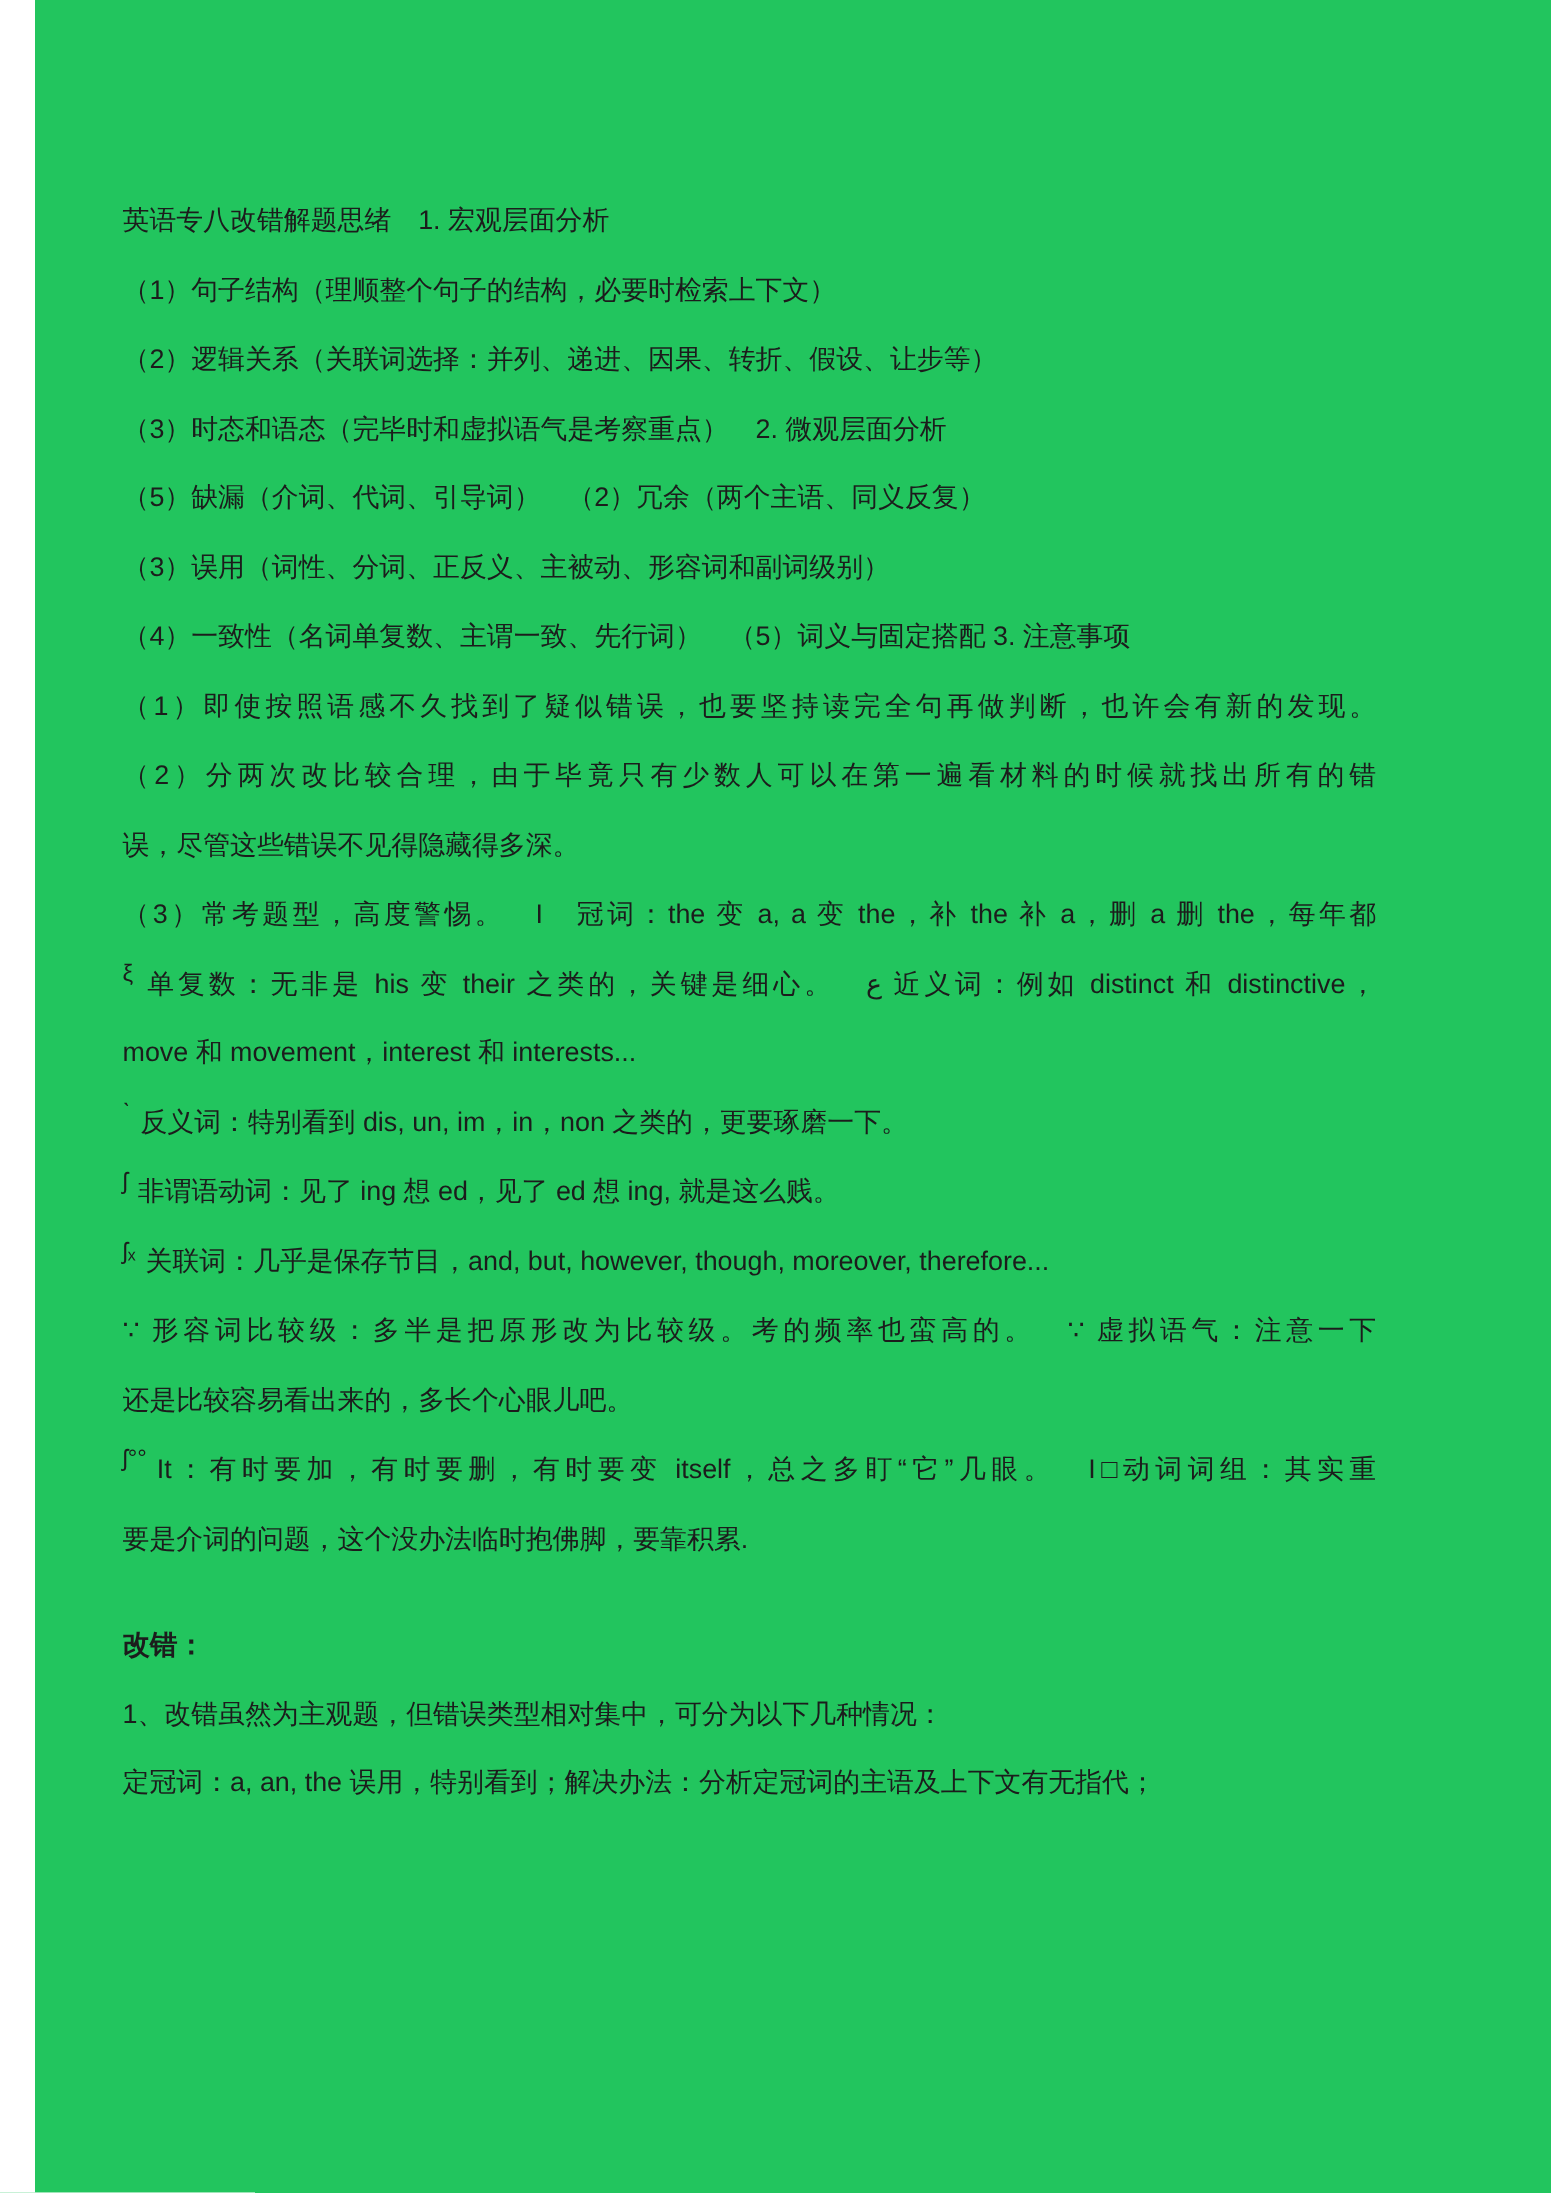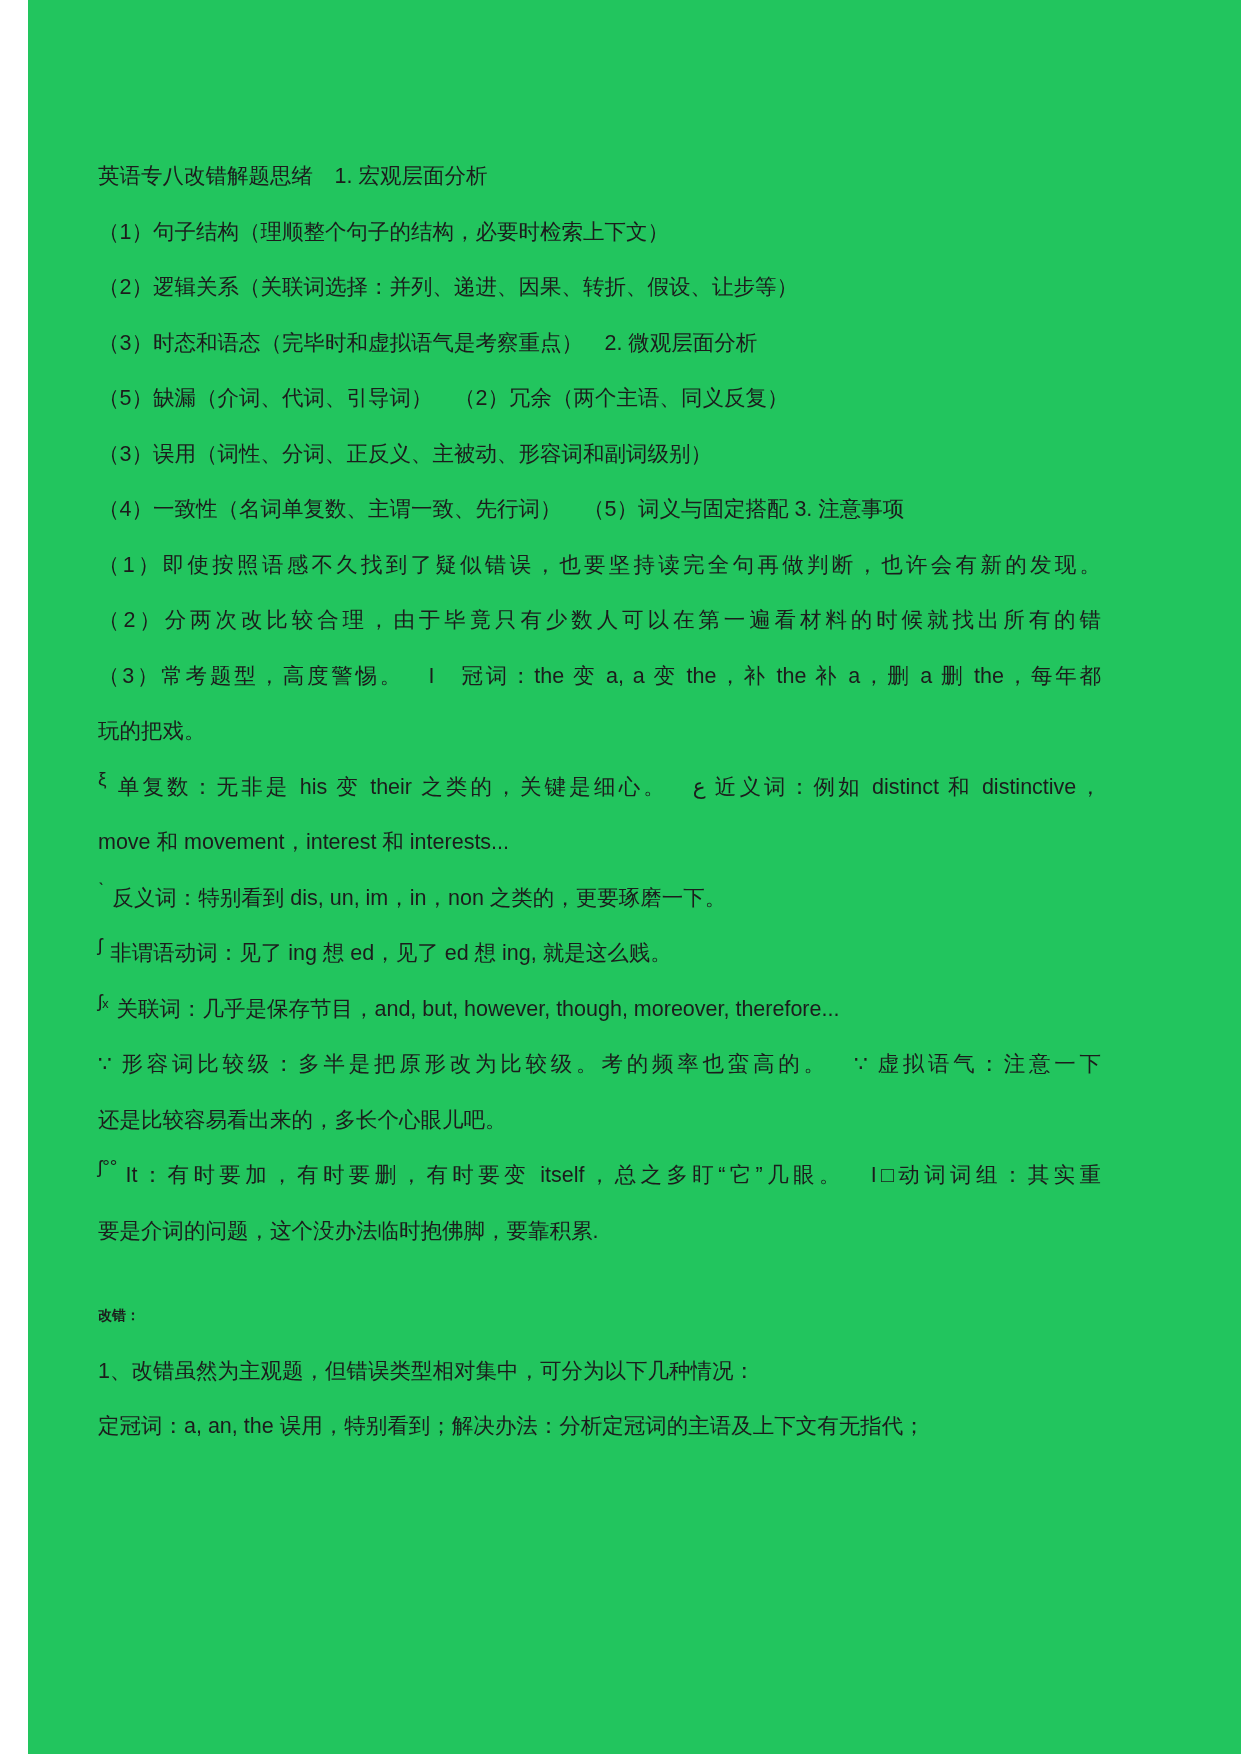--- a/index.html
+++ b/index.html
@@ -18,21 +18,21 @@
     height:55.5px;
     line-height:55.5px;
     white-space:nowrap;
     overflow:visible;
   }
   .fill{
     white-space:nowrap;
     text-align:justify;
     text-align-last:justify;
   }
-  .heading{font-weight:bold;font-size:14px;}
+  .heading{font-weight:bold;font-size:22px;}
   .spacer{height:29px;}
   .bullet{
     display:inline-block;
     position:relative;
     top:-9px;
     margin-right:8px;
     font-size:19px;
     color:#1c1c1c;
   }
 </style>
@@ -45,22 +45,22 @@
 
   <div class="line"><span>（1）句子结构（理顺整个句子的结构，必要时检索上下文）</span></div>
   <div class="line"><span>（2）逻辑关系（关联词选择：并列、递进、因果、转折、假设、让步等）</span></div>
   <div class="line"><span>（3）时态和语态（完毕时和虚拟语气是考察重点）　2. 微观层面分析</span></div>
   <div class="line"><span>（5）缺漏（介词、代词、引导词）　（2）冗余（两个主语、同义反复）</span></div>
   <div class="line"><span>（3）误用（词性、分词、正反义、主被动、形容词和副词级别）</span></div>
   <div class="line"><span>（4）一致性（名词单复数、主谓一致、先行词）　（5）词义与固定搭配 3. 注意事项</span></div>
 
   <div class="line fill"><span>（1）即使按照语感不久找到了疑似错误，也要坚持读完全句再做判断，也许会有新的发现。</span></div>
   <div class="line fill"><span>（2）分两次改比较合理，由于毕竟只有少数人可以在第一遍看材料的时候就找出所有的错</span></div>
+  <div class="line"><span>误，尽管这些错误不见得隐藏得多深。</span></div>
   <div class="line fill"><span>（3）常考题型，高度警惕。　I　冠词：the 变 a, a 变 the，补 the 补 a，删 a 删 the，每年都</span></div>
-  <div class="line"><span>玩的把戏。</span></div>
 
   <div class="line fill"><span class="bullet">ξ</span><span>单复数：无非是 his 变 their 之类的，关键是细心。　ع 近义词：例如 distinct 和 distinctive，</span></div>
   <div class="line"><span>move 和 movement，interest 和 interests...</span></div>
   <div class="line"><span class="bullet">ˋ</span><span>反义词：特别看到 dis, un, im，in，non 之类的，更要琢磨一下。</span></div>
   <div class="line"><span class="bullet">ʃ</span><span>非谓语动词：见了 ing 想 ed，见了 ed 想 ing, 就是这么贱。</span></div>
   <div class="line"><span class="bullet">ʃₓ</span><span>关联词：几乎是保存节目，and, but, however, though, moreover, therefore...</span></div>
   <div class="line fill"><span>∵ 形容词比较级：多半是把原形改为比较级。考的频率也蛮高的。　∵ 虚拟语气：注意一下</span></div>
   <div class="line"><span>还是比较容易看出来的，多长个心眼儿吧。</span></div>
   <div class="line fill"><span class="bullet">ʃ°°</span><span>It：有时要加，有时要删，有时要变 itself，总之多盯“它”几眼。　I□动词词组：其实重</span></div>
   <div class="line"><span>要是介词的问题，这个没办法临时抱佛脚，要靠积累.</span></div>

